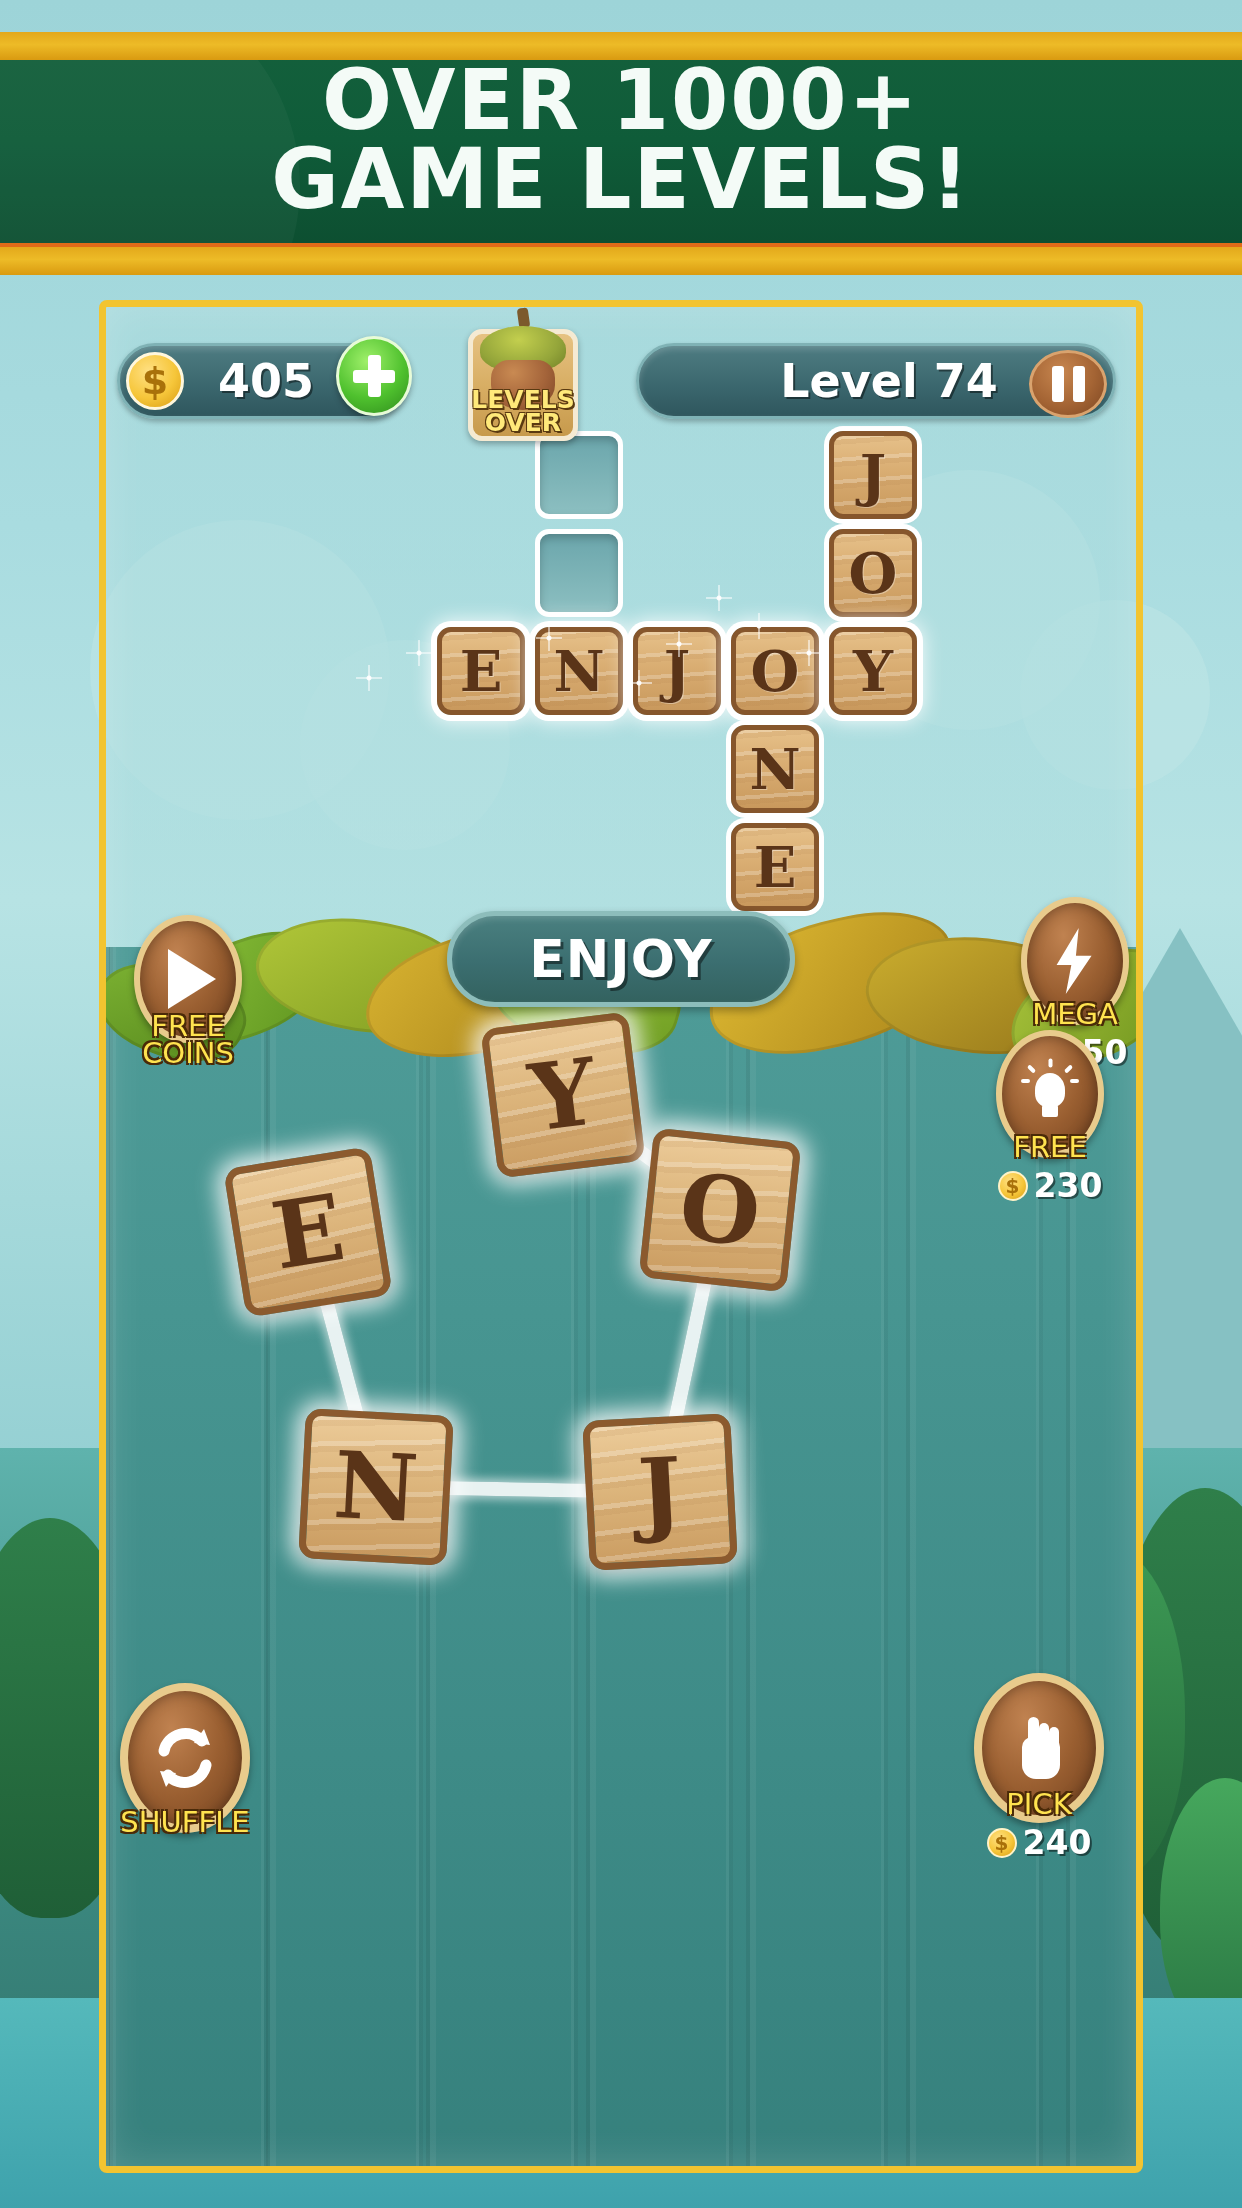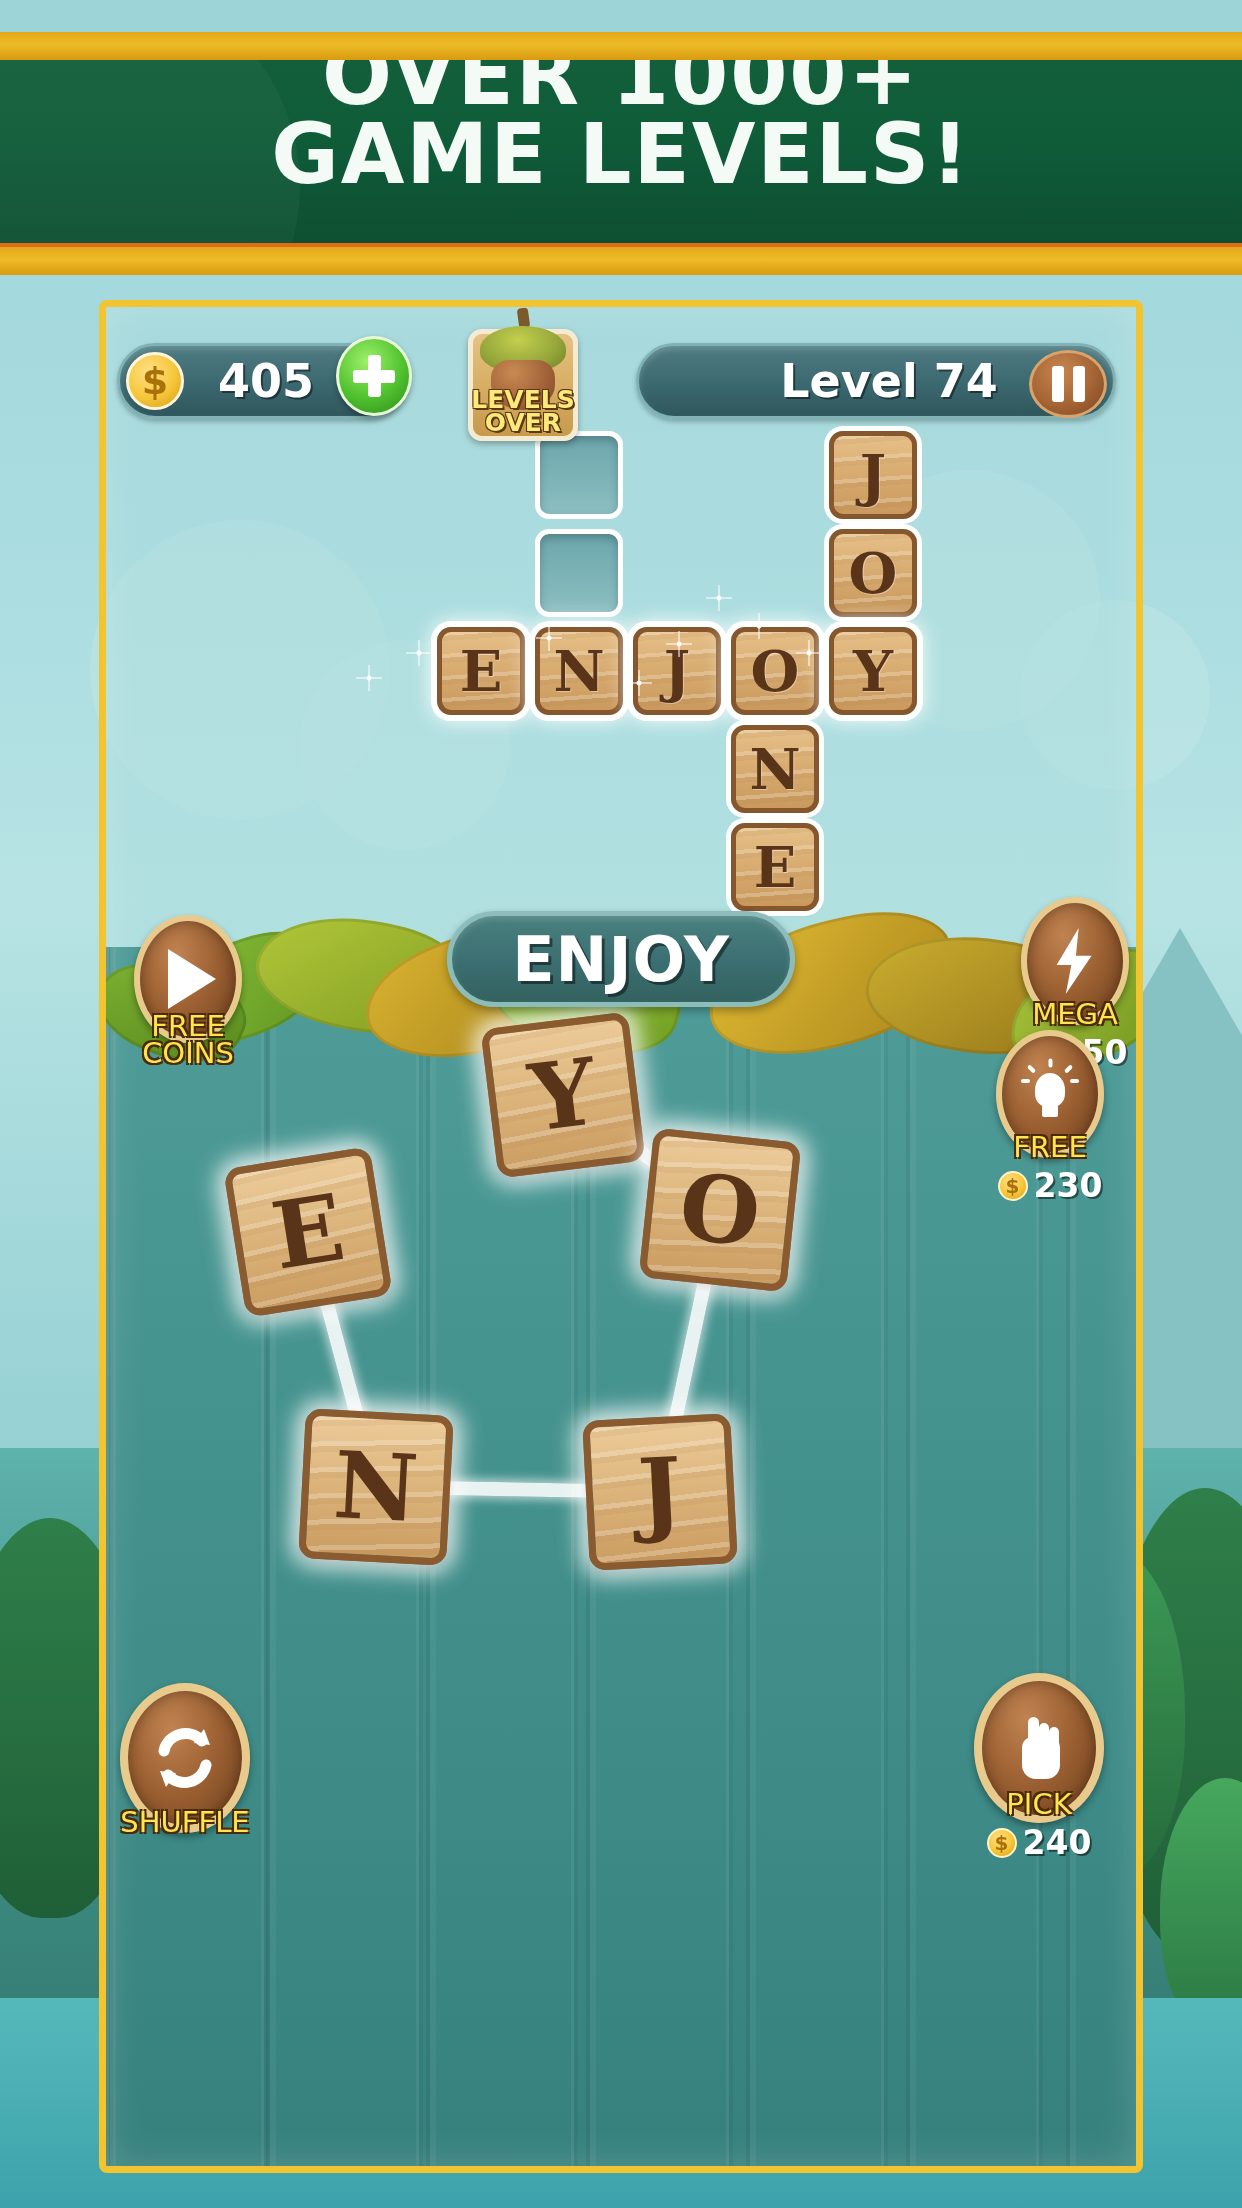--- a/index.html
+++ b/index.html
@@ -33,21 +33,21 @@
   }
   .cloudpuff { position:absolute; background:#bfe6e6; border-radius:50%; opacity:.55; }
 
   
   #banner {
     position:absolute; left:0; top:32px; width:1242px; height:215px;
     background:linear-gradient(180deg,#14603c 0%, #0f5c39 50%, #0d4f31 100%);
     border-top:4px solid #e06b18;
     border-bottom:4px solid #e06b18;
     z-index:20;
-    display:flex; flex-direction:column; align-items:center; 
+    display:flex; flex-direction:column; align-items:center; justify-content:center;
     overflow:hidden;
   }
   #banner::before {
     content:""; position:absolute; left:-120px; top:-60px; width:420px; height:420px;
     border-radius:50%; background:rgba(255,255,255,.035);
   }
   #banner-gold-top {
     position:absolute; left:0; top:32px; width:1242px; height:28px;
     background:linear-gradient(180deg,#e3a81b 0%, #edbb27 45%, #d99a10 100%);
     z-index:21;
@@ -233,21 +233,21 @@
   #word-bar {
     position:absolute; left:50%; transform:translateX(-50%); top:604px;
     width:348px; height:96px; border-radius:48px;
     background:linear-gradient(180deg,#4a8080 0%, #3b6e70 55%, #33625f 100%);
     border:5px solid #8dbdbb;
     box-shadow:0 4px 8px rgba(0,0,0,.30), inset 0 3px 6px rgba(255,255,255,.15);
     display:flex; align-items:center; justify-content:center;
     z-index:7;
   }
   #word-bar span {
-    color:#fff; font-weight:bold; font-size:62px;
+    color:#fff; font-weight:bold; font-size:52px;
     font-family:"DejaVu Sans", sans-serif;
     letter-spacing:1px;
     text-shadow:3px 3px 0 rgba(0,0,0,.45);
   }
 
   
   .rbtn {
     position:absolute; width:108px; height:128px; z-index:8;
     display:flex; align-items:center; justify-content:center;
   }

